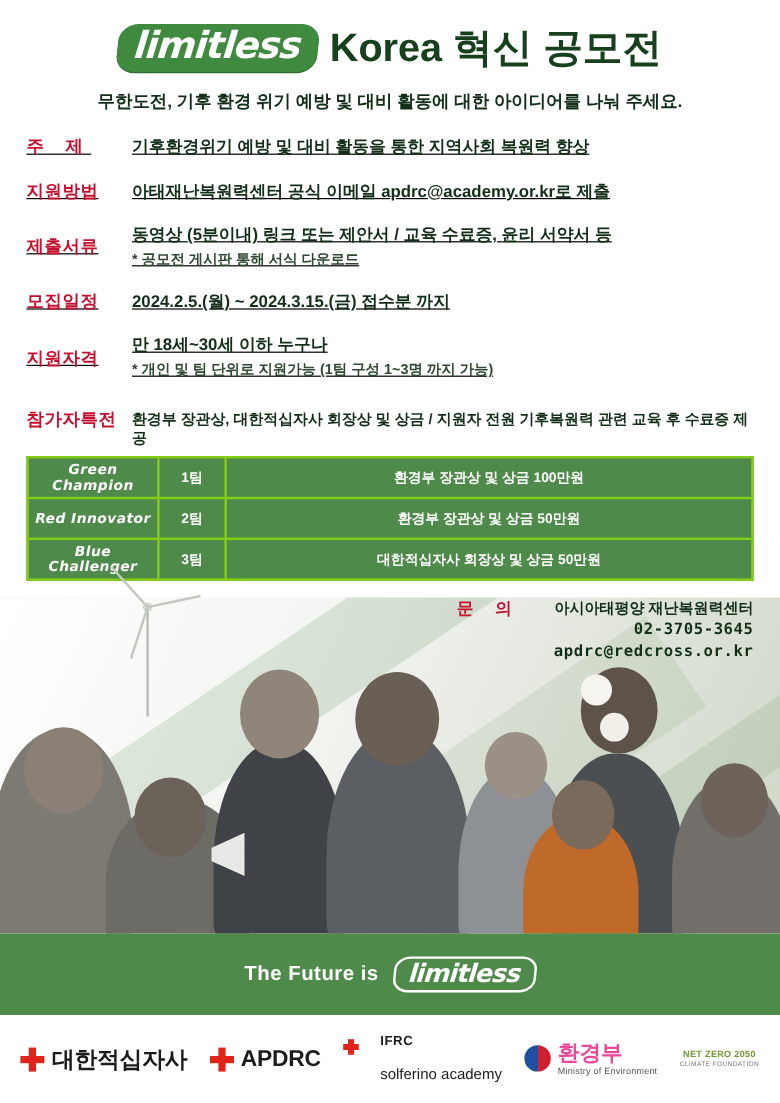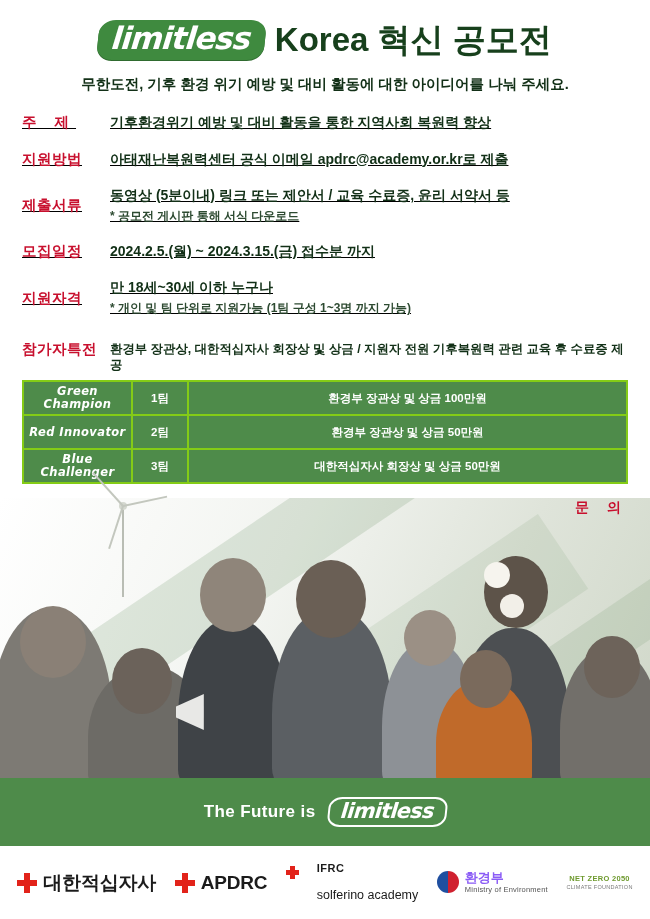--- a/index.html
+++ b/index.html
@@ -293,21 +293,21 @@
   }
   .ifrc .labels{line-height:1.05;}
   .ifrc .labels .l1{font-size:11px;font-weight:bold;color:#1b1b1b;letter-spacing:0.5px;}
   .ifrc .labels .l2{font-size:12.5px;color:#1b1b1b;}
   .moe{display:flex;align-items:center;gap:6px;}
   .taegeuk{
     width:22px;height:22px;border-radius:50%;
     background:linear-gradient(90deg,#1f4fa0 0 50%,#d0202f 50% 100%);
     flex:none;
   }
-  .moe .mt .m1{font-size:13px;font-weight:bold;color:#8b5cf6;line-height:1.1;}
+  .moe .mt .m1{font-size:18px;font-weight:bold;color:#ec4899;line-height:1.1;}
   .moe .mt .m2{font-size:7.5px;color:#555;letter-spacing:0.2px;}
   .netzero{text-align:center;line-height:1.15;}
   .netzero .hex{
     width:22px;height:24px;margin:0 auto 2px auto;
     background:#8cb33c;
     clip-path:polygon(50% 0,100% 25%,100% 75%,50% 100%,0 75%,0 25%);
     position:relative;
   }
   .netzero .hex::after{
     content:"";position:absolute;left:6px;top:6px;width:10px;height:12px;background:#ffffff;
@@ -431,20 +431,25 @@
 <div class="windmill">
   <div class="hub"></div>
   <div class="blade" style="transform:rotate(18deg);"></div>
   <div class="blade" style="transform:rotate(138deg);"></div>
   <div class="blade" style="transform:rotate(258deg);"></div>
 </div>
 
 <div class="contact">
   <div class="row">
     <div class="mun">문  의</div>
+    <div class="cinfo">
+      <div>아시아태평양 재난복원력센터</div>
+      <div class="mono">02-3705-3645</div>
+      <div class="mono">apdrc@redcross.or.kr</div>
+    </div>
   </div>
 </div>
 
 <div class="future-band">
   <span class="ftxt">The Future is</span>
   <span class="flogo">limitless</span>
 </div>
 
 <div class="footer">
 

